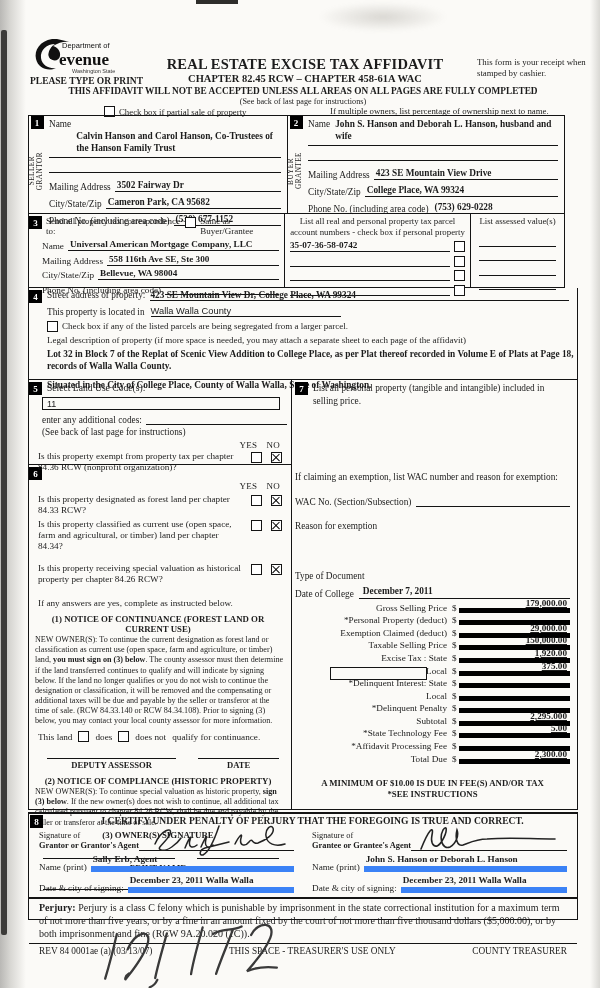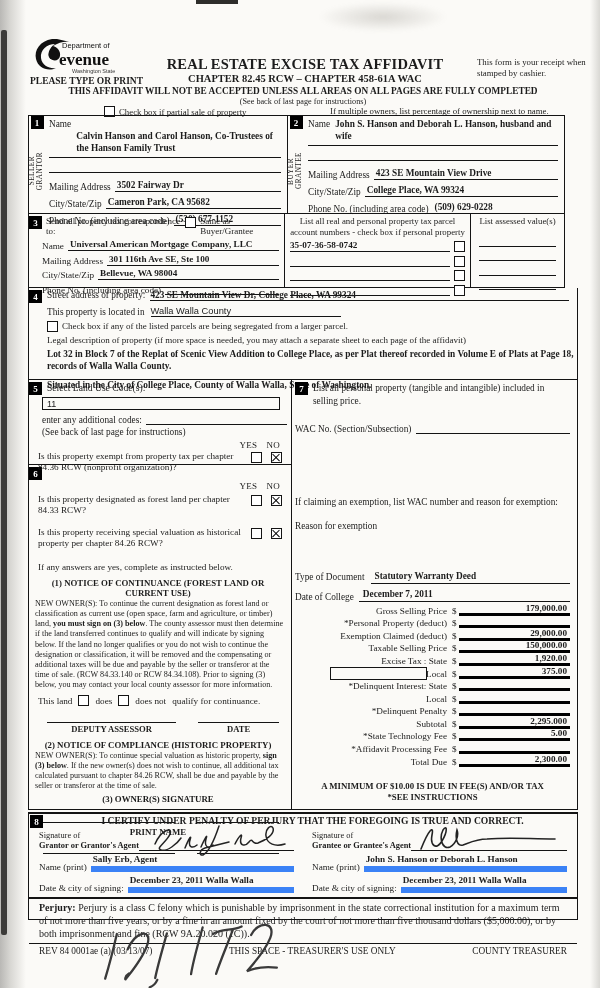--- a/index.html
+++ b/index.html
@@ -66,21 +66,21 @@
   .sigline-pair .l1{flex:1.6;border-bottom:1px solid #141414;}
   .sigline-pair .l2{flex:1;border-bottom:1px solid #141414;}
   .sig-caption{display:flex;gap:22px;font-size:8.6px;font-weight:bold;}
   .sig-caption .c1{flex:1.6;text-align:center;}
   .sig-caption .c2{flex:1;text-align:center;}
 
   
   .mrow{display:flex;align-items:flex-end;height:12.6px;font-size:9.2px;}
   .mlabel{width:152px;text-align:right;flex:0 0 auto;}
   .dollar{flex:0 0 auto;margin:0 2px 0 5px;}
-  .mline{flex:1;border-bottom:3px solid #000000;text-align:right;}
+  .mline{flex:1;border-bottom:5px solid #000000;text-align:right;text-decoration:underline;}
   .mval{font-weight:bold;padding-right:3px;}
 
   
   .s8grid{display:flex;padding:0 10px;gap:18px;}
   .s8col{flex:1;}
   .s8sig{display:flex;align-items:flex-end;position:relative;}
   .s8sig .slbl{font-size:8.4px;font-weight:bold;line-height:1.2;flex:0 0 auto;}
   .s8sig .fill{flex:1;border-bottom:1px solid #141414;min-height:20px;position:relative;}
   .s8row{display:flex;align-items:flex-end;margin-top:3px;font-size:9.2px;}
   .s8row .lbl{flex:0 0 auto;padding-right:4px;}
@@ -166,41 +166,41 @@
     <div class="frow" style="margin-top:7px;">
       <span class="lbl">Mailing Address</span>
       <span class="fill"><span class="val b">423 SE Mountain View Drive</span></span>
     </div>
     <div class="frow" style="margin-top:5px;">
       <span class="lbl">City/State/Zip</span>
       <span class="fill"><span class="val b">College Place, WA  99324</span></span>
     </div>
     <div class="frow" style="margin-top:5px;">
       <span class="lbl">Phone No. (including area code)</span>
-      <span class="fill"><span class="val b">(509) 629-0228</span></span>
+      <span class="fill"><span class="val b">(753) 629-0228</span></span>
     </div>
   </div>
 </div>
 
 <div id="sec3" class="abs box" style="left:28px;top:214px;width:537px;height:74px;border-top:none;">
   <div class="s3c1">
     <div class="s3top">
       <div class="numsq">3</div>
       <span>Send all property tax correspondence to:</span>
       <span class="cb" style="margin-top:1px;"></span>
       <span>Same as Buyer/Grantee</span>
     </div>
     <div class="s3fields">
       <div class="frow">
         <span class="lbl">Name</span>
         <span class="fill"><span class="val b">Universal American Mortgage Company, LLC</span></span>
       </div>
       <div class="frow" style="margin-top:2.5px;">
         <span class="lbl">Mailing Address</span>
-        <span class="fill"><span class="val b">301  116th Ave SE, Ste 100</span></span>
+        <span class="fill"><span class="val b">558  116th Ave SE, Ste 300</span></span>
       </div>
       <div class="frow" style="margin-top:2.5px;">
         <span class="lbl">City/State/Zip</span>
         <span class="fill"><span class="val b">Bellevue, WA 98004</span></span>
       </div>
       <div class="frow" style="margin-top:2.5px;">
         <span class="lbl">Phone No. (including area code)</span>
         <span class="fill"><span class="val b"></span></span>
       </div>
     </div>
@@ -284,20 +284,25 @@
       <div class="numsq">6</div>
       <div class="ynhead" style="margin-top:1px;">
         <span>YES</span>
         <span>NO</span>
       </div>
       <div class="qrow">
         <div class="qtext" style="margin-left:9px;">Is this property designated as forest land per chapter 84.33 RCW?</div>
         <span class="cb"></span>
         <span class="cb x"></span>
       </div>
+      <div class="qrow">
+        <div class="qtext" style="margin-left:9px;">Is this property classified as current use (open space, farm and agricultural, or timber) land per chapter 84.34?</div>
+        <span class="cb"></span>
+        <span class="cb x"></span>
+      </div>
       <div class="qrow" style="margin-top:11px;">
         <div class="qtext" style="margin-left:9px;">Is this property receiving special valuation as historical property per chapter 84.26 RCW?</div>
         <span class="cb"></span>
         <span class="cb x"></span>
       </div>
       <div style="margin:13px 0 0 9px;font-size:9.2px;">If any answers are yes, complete as instructed below.</div>
 
       <div class="notice-title">(1) NOTICE OF CONTINUANCE (FOREST LAND OR CURRENT USE)</div>
       <div class="notice-p" style="margin-left:6px;margin-right:2px;"><span>NEW OWNER(S): To continue the current designation as forest land or classification as current use (open space, farm and agriculture, or timber) land, </span><span class="b">you must sign on (3) below</span><span>. The county assessor must then determine if the land transferred continues to qualify and will indicate by signing below. If the land no longer qualifies or you do not wish to continue the designation or classification, it will be removed and the compensating or additional taxes will be due and payable by the seller or transferor at the time of sale. (RCW 84.33.140 or RCW 84.34.108). Prior to signing (3) below, you may contact your local county assessor for more information.</span></div>
 
@@ -333,32 +338,31 @@
       </div>
     </div>
   </div>
 
   <div style="flex:1;padding:2px 7px 0 3px;position:relative;">
     <div style="display:flex;align-items:flex-start;gap:5px;font-size:9.3px;">
       <div class="numsq">7</div>
       <span style="line-height:1.45;">List all personal property (tangible and intangible) included in selling price.</span>
     </div>
 
+    <div style="margin-top:63px;font-size:9.3px;">If claiming an exemption, list WAC number and reason for exemption:</div>
+
     <div style="display:flex;align-items:flex-end;margin-top:12px;font-size:9.3px;">
       <span>WAC No. (Section/Subsection)</span>
       <span class="ul" style="flex:1;margin-left:5px;min-height:12px;"></span>
     </div>
 
-    <div style="margin-top:63px;font-size:9.3px;">If claiming an exemption, list WAC number and reason for exemption:</div>
-
     <div style="margin-top:14px;font-size:9.3px;">Reason for exemption</div>
 
     <div style="display:flex;align-items:center;margin-top:40px;font-size:9.3px;">
       <span>Type of Document</span>
-      <span class="ul" style="flex:1;margin-left:6px;min-height:12px;"><span class="b" style="padding-left:4px;">Statutory Warranty Deed</span></span>
     </div>
     <div style="display:flex;align-items:flex-end;margin-top:5px;font-size:9.3px;">
       <span>Date of College</span>
       <span class="ul" style="flex:1;margin-left:5px;min-height:12px;"><span class="b" style="padding-left:4px;">December 7, 2011</span></span>
     </div>
 
     <div style="margin-top:1px;">
       <div class="mrow">
           <span class="mlabel">Gross Selling Price</span>
           <span class="dollar">$</span>

